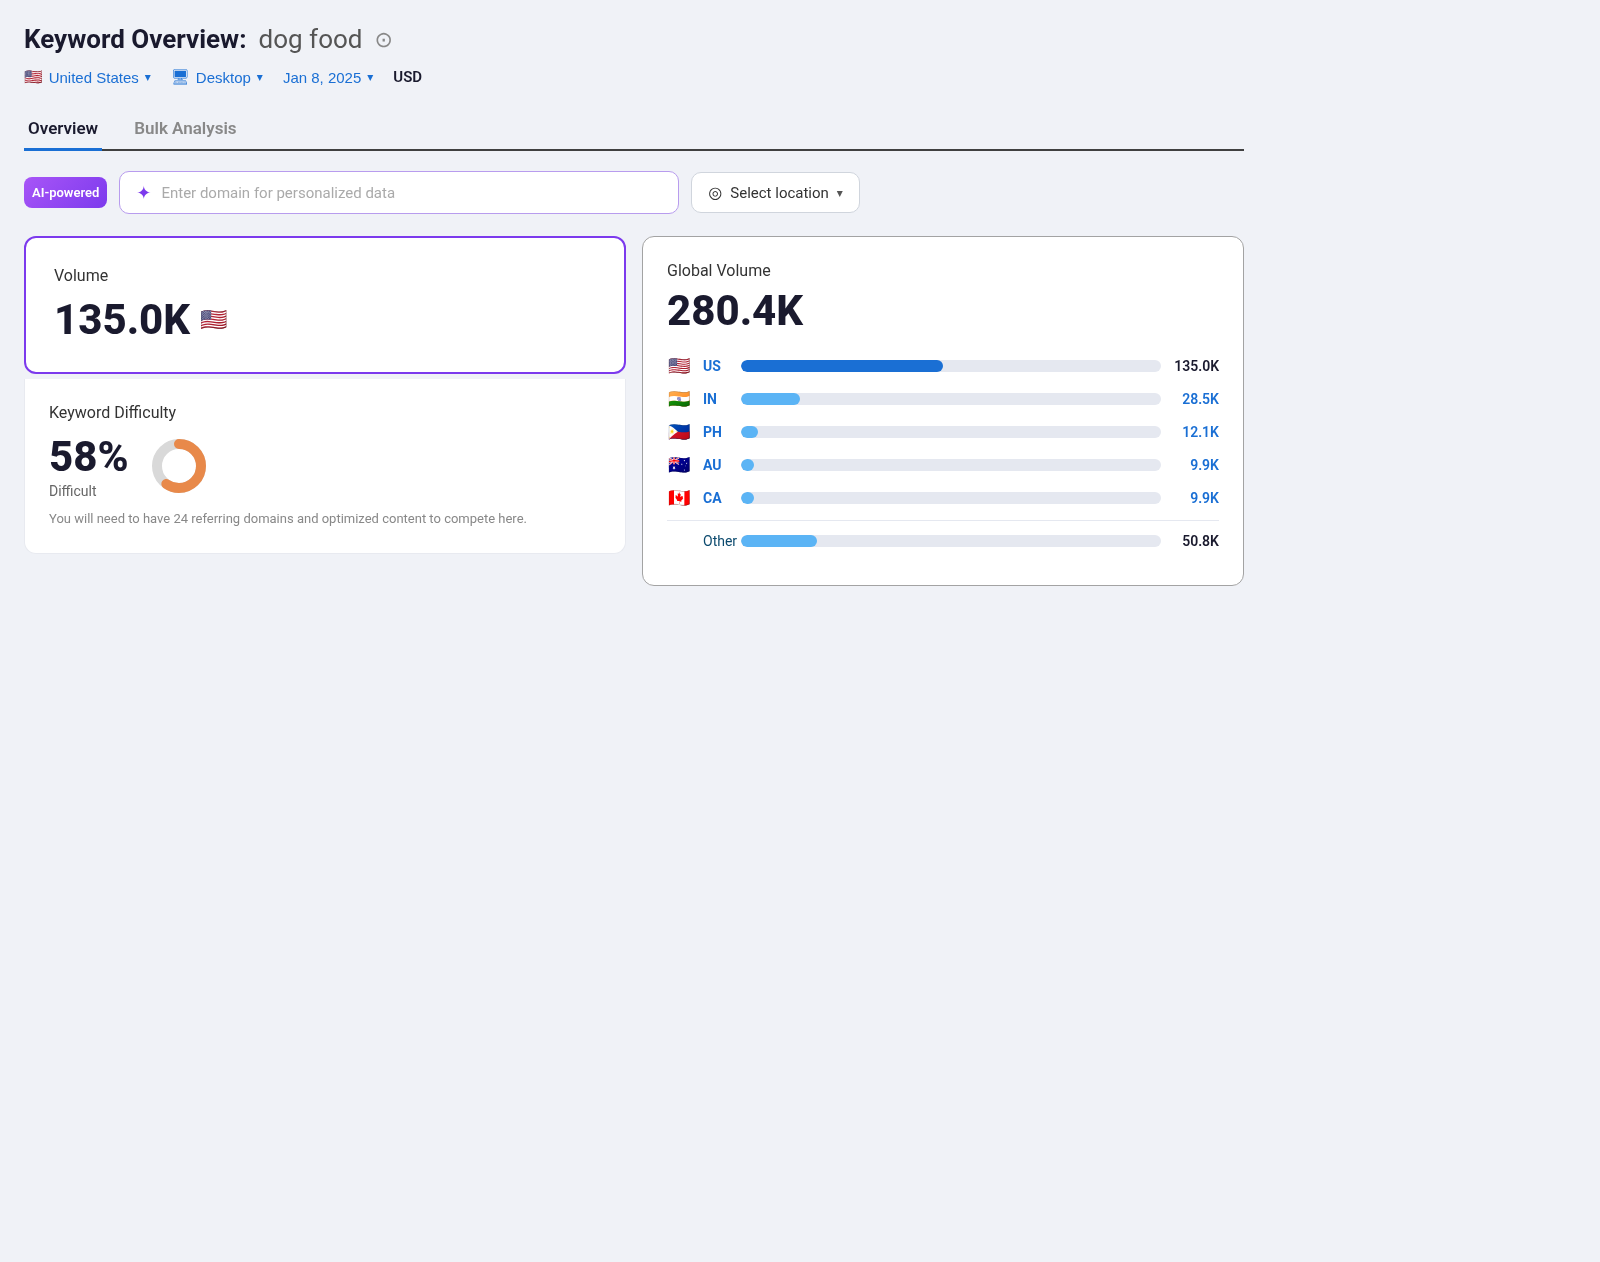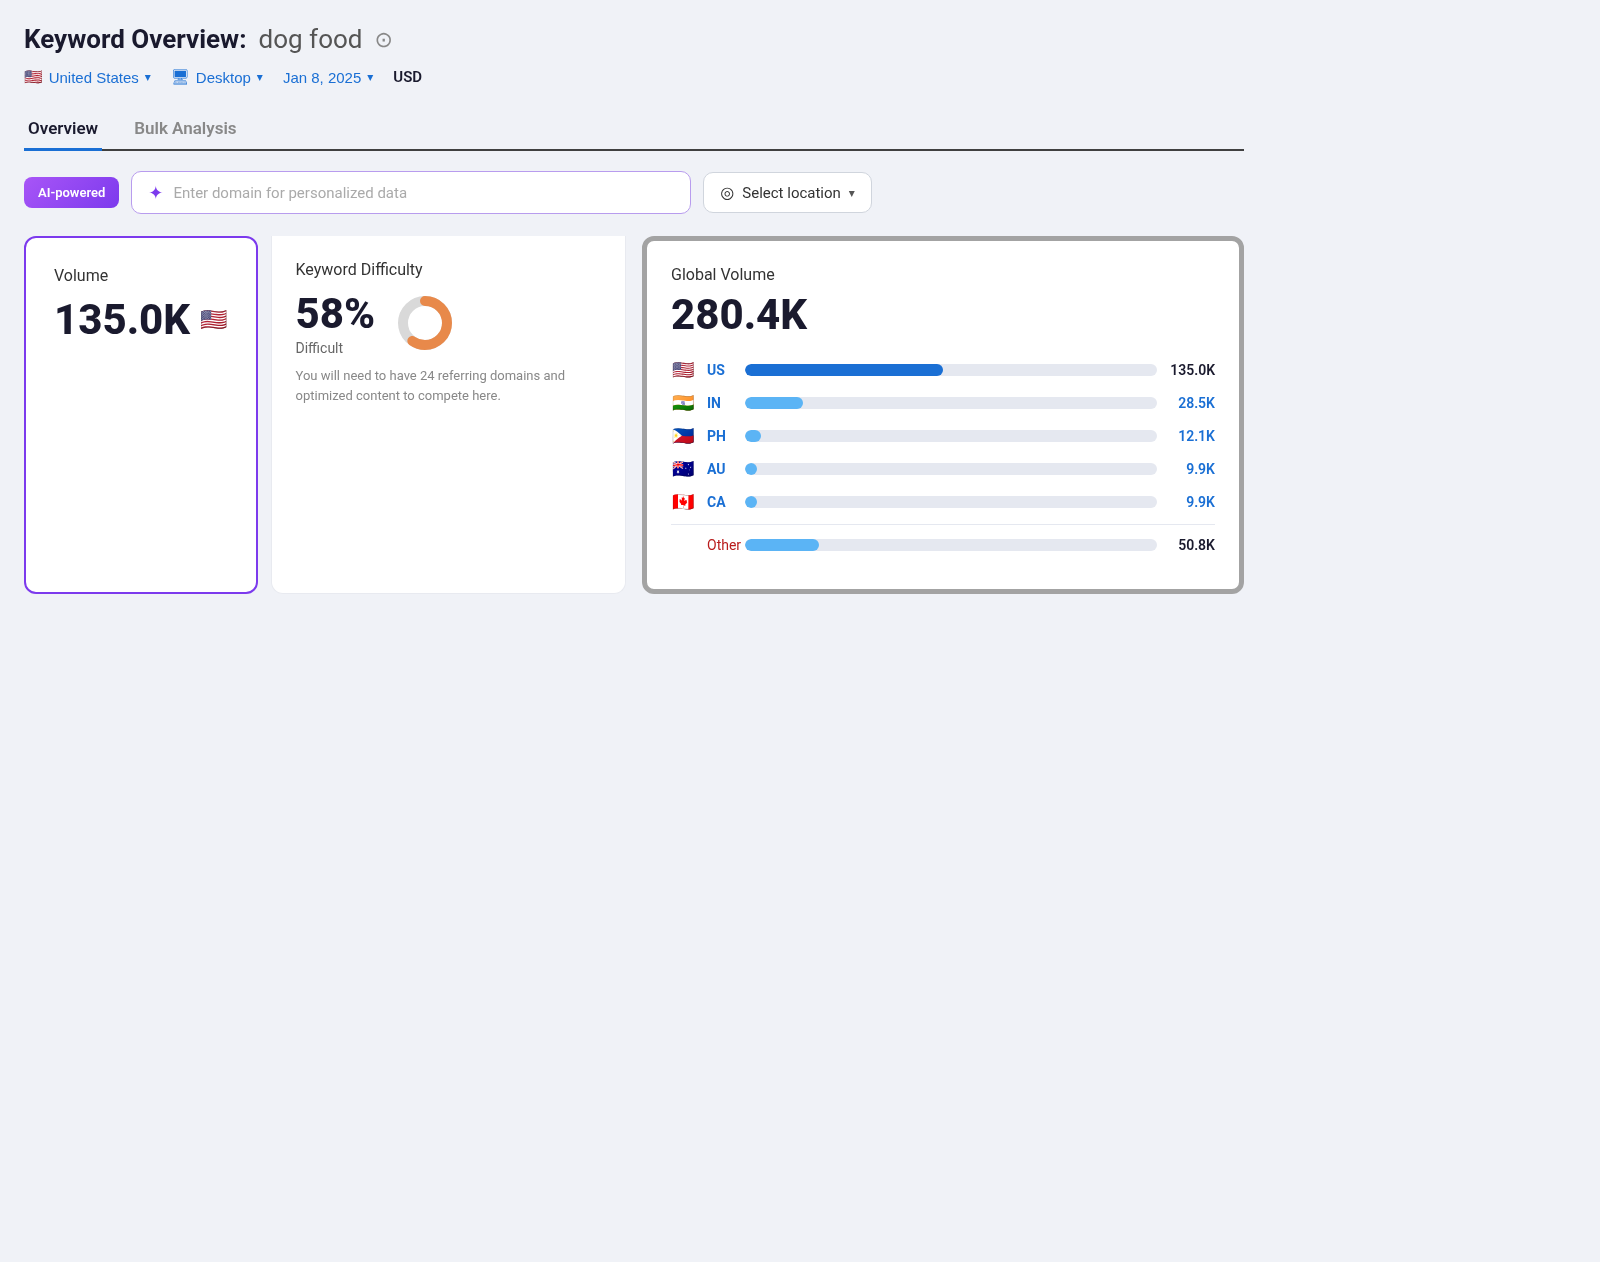--- a/index.html
+++ b/index.html
@@ -93,21 +93,21 @@
       display: flex;
       align-items: center;
       gap: 12px;
       margin-bottom: 22px;
     }
     .ai-badge {
       background: linear-gradient(135deg, #a855f7, #7c3aed);
       color: white;
       font-size: 13px;
       font-weight: 600;
-      padding: 8px 14px;
+      padding: 8px 8px;
       border-radius: 8px;
       white-space: nowrap;
     }
     .domain-input-wrapper {
       display: flex;
       align-items: center;
       gap: 10px;
       border: 1.5px solid #b89cee;
       border-radius: 10px;
       padding: 10px 16px;
@@ -199,43 +199,43 @@
       width: 60px;
       height: 60px;
     }
     .donut-container svg {
       transform: rotate(-90deg);
     }
 
     
     .left-col {
       display: flex;
-      flex-direction: row;
-      gap: 13px;
+      flex-direction: column;
+      gap: 5px;
     }
     .volume-card-wrapper {
       border: 2.5px solid #7c3aed;
       border-radius: 12px;
       margin-bottom: 0;
       background: white;
     }
     .kd-card-wrapper {
       background: white;
       border-radius: 0 0 12px 12px;
       border: 1px solid #e8eaf0;
       border-top: none;
       padding: 24px;
     }
 
     
     .global-card {
       background: white;
       border-radius: 12px;
       padding: 24px;
-      border: 5px solid #a3a3a3;
+      border: 1px solid #a3a3a3;
     }
     .global-label {
       font-size: 16px;
       color: #333;
       margin-bottom: 6px;
     }
     .global-value {
       font-size: 42px;
       font-weight: 800;
       color: #1a1a2e;
@@ -427,21 +427,21 @@
         <div class="bar-fill blue-light" style="width:3%"></div>
       </div>
       <span class="country-val ">9.9K</span>
     </div>
         </div>
 
       <div class="divider"></div>
 
       <div class="country-row">
         <div class="country-flag"></div>
-        <div class="country-code" style="color:#b91c1c; font-weight:400;">Other</div>
+        <div class="country-code" style="color:#0c4a6e; font-weight:400;">Other</div>
         <div class="bar-bg">
           <div class="bar-fill blue-light" style="width: 18%;"></div>
         </div>
         <div class="country-val dark">50.8K</div>
       </div>
     </div>
 
   </div>
 </div>
 

